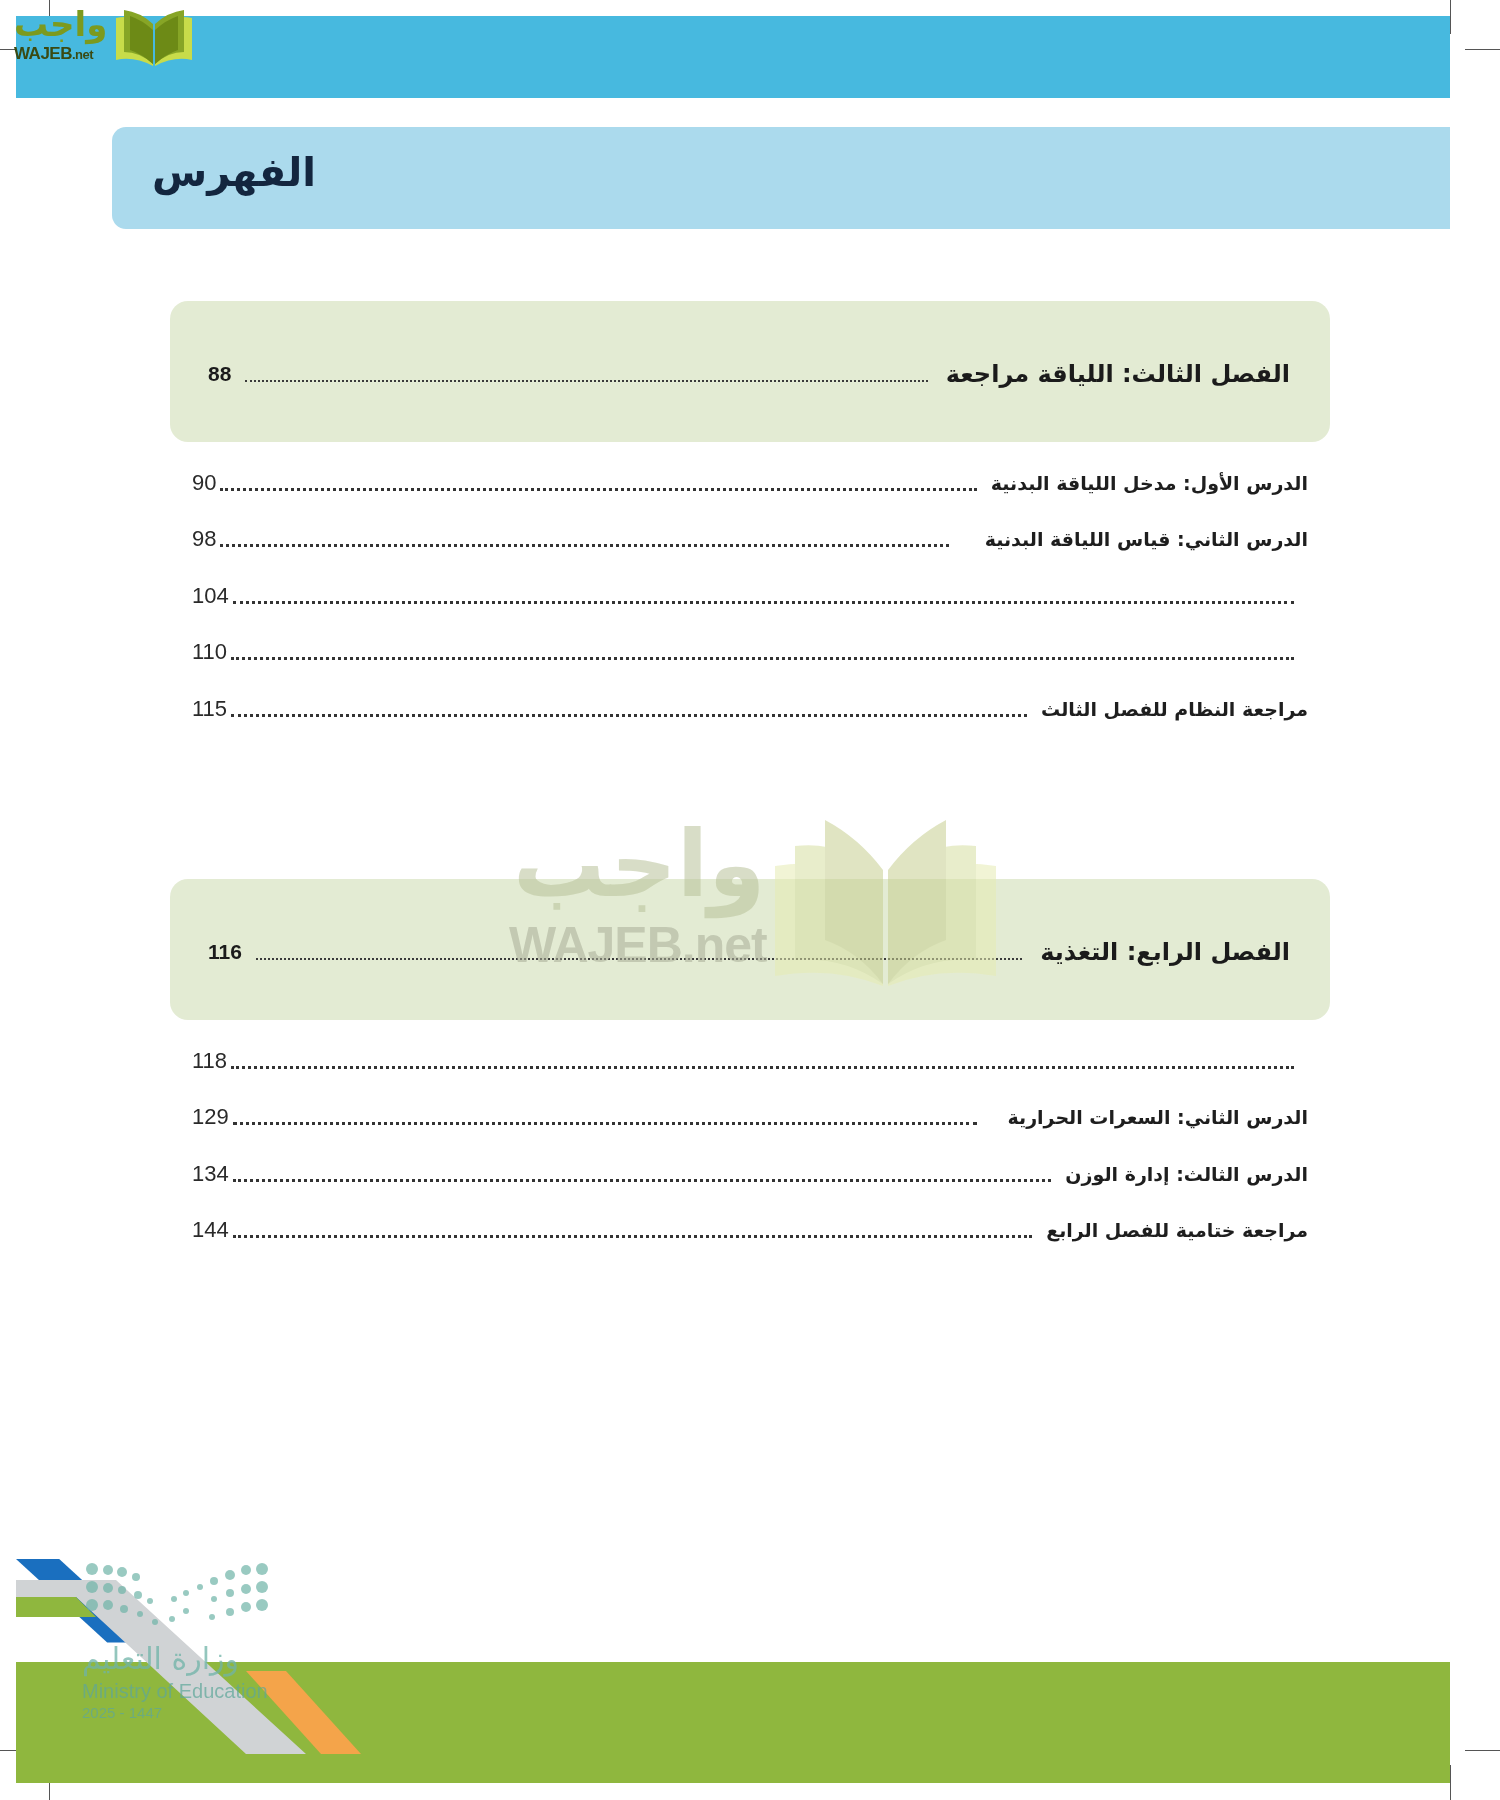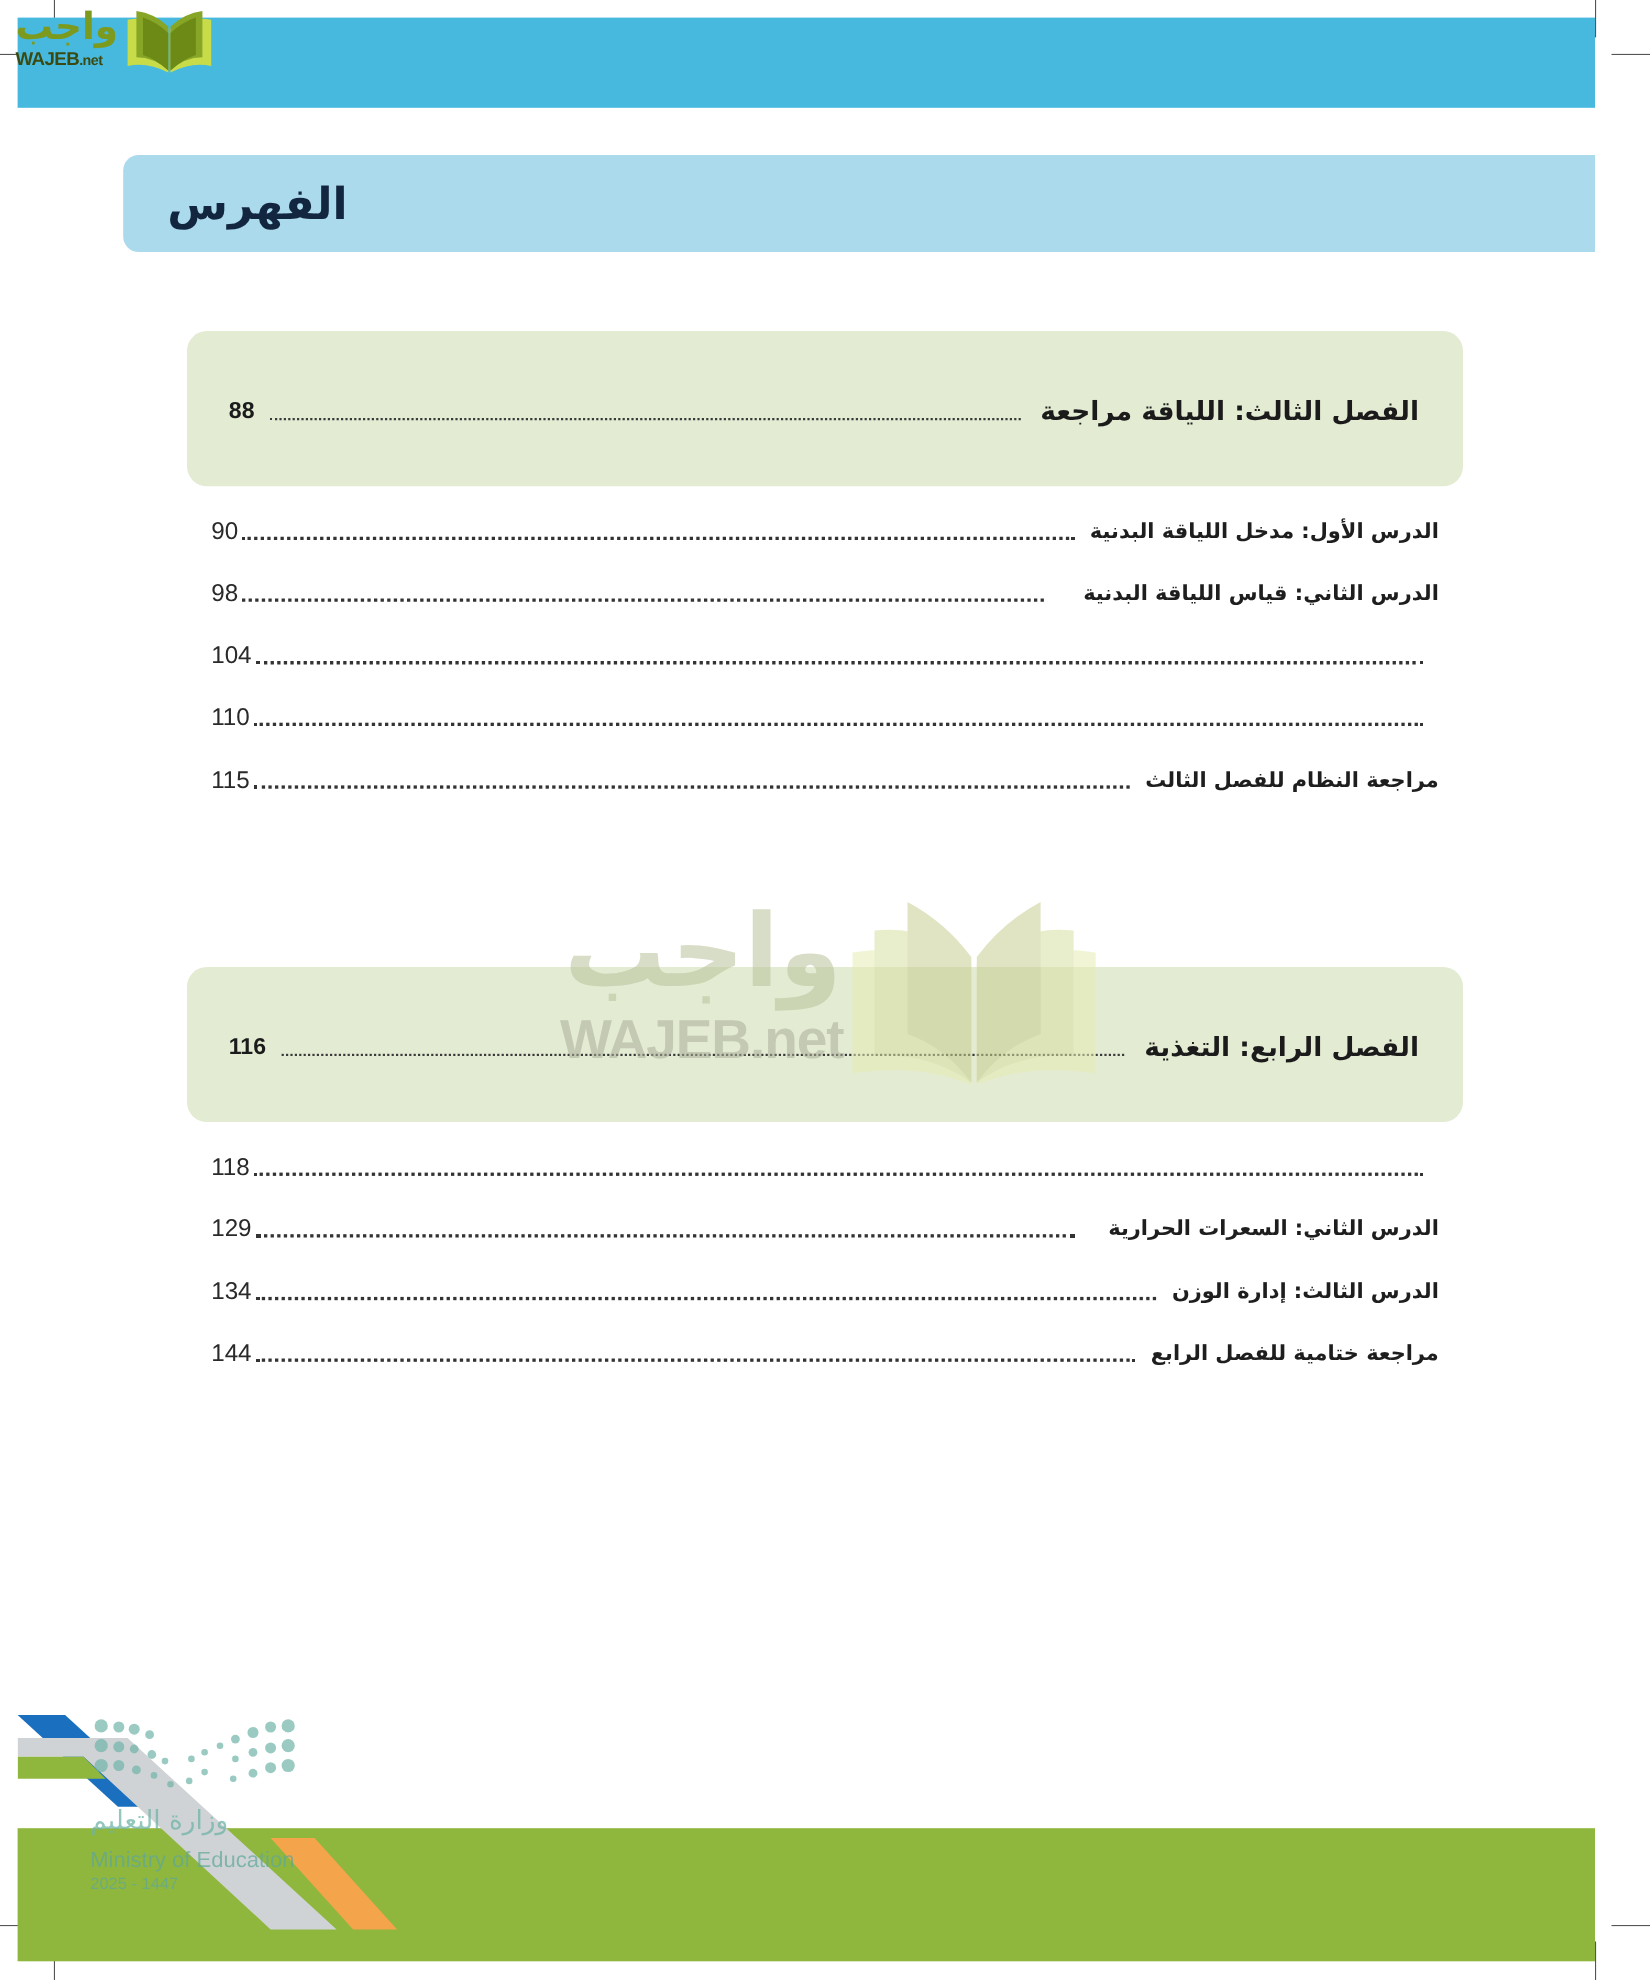--- a/index.html
+++ b/index.html
@@ -9,21 +9,21 @@
     .crop-mark { position: absolute; background: #555; }
 
     .top-band { position: absolute; left: 16px; top: 16px; width: 1434px; height: 82px; background: #47b9df; }
 
     .brand { position: absolute; left: 10px; top: 4px; width: 190px; height: 66px; }
     .brand-ar { position: absolute; left: 4px; top: 0; font-family: "DejaVu Sans", sans-serif; font-weight: bold; font-size: 34px; color: #7c9a1e; direction: rtl; line-height: 40px; }
     .brand-en { position: absolute; left: 4px; top: 40px; font-family: "Liberation Sans", sans-serif; font-weight: bold; font-size: 17px; color: #3a4a12; letter-spacing: -0.5px; }
     .brand-en small { font-size: 13px; }
     .brand-book { position: absolute; left: 100px; top: 2px; }
 
-    .title-bar { position: absolute; left: 112px; top: 141px; width: 1338px; height: 88px; background: #abdaed; border-radius: 14px 0 0 14px; }
+    .title-bar { position: absolute; left: 112px; top: 127px; width: 1338px; height: 102px; background: #abdaed; border-radius: 14px 0 0 14px; }
     .title-text { position: absolute; left: 40px; top: 22px; font-family: "DejaVu Sans", sans-serif; font-weight: bold; font-size: 40px; color: #13263f; direction: rtl; }
 
     .chapter-box { position: absolute; left: 170px; width: 1160px; height: 141px; background: #e3ebd3; border-radius: 18px; }
     .chapter-row { position: absolute; left: 38px; right: 40px; top: 56px; height: 34px; display: flex; flex-direction: row-reverse; align-items: flex-end; direction: ltr; }
     .chapter-title { font-family: "DejaVu Sans", sans-serif; font-weight: bold; font-size: 24px; color: #1b1b1b; direction: rtl; white-space: nowrap; line-height: 34px; }
     .chapter-page { font-family: "Liberation Sans", sans-serif; font-weight: bold; font-size: 21px; color: #1b1b1b; line-height: 34px; white-space: nowrap; }
     .leader { flex: 1; margin: 0 18px 9px 14px; border-bottom: 2px dotted #3a3a3a; height: 1px; }
 
     .toc-list { position: absolute; left: 192px; width: 1116px; }
     .toc-row { position: absolute; left: 0; right: 0; height: 34px; display: flex; flex-direction: row-reverse; align-items: flex-end; }
@@ -31,21 +31,21 @@
     .toc-page { font-family: "Liberation Sans", sans-serif; font-size: 22px; color: #2a2a2a; line-height: 34px; white-space: nowrap; }
     .toc-leader { flex: 1; margin: 0 14px 9px 4px; border-bottom: 3px dotted #333; height: 1px; }
 
     .watermark { position: absolute; left: 505px; top: 810px; width: 500px; height: 180px; pointer-events: none; opacity: 0.55; }
     .wm-ar { position: absolute; left: 8px; top: 0; font-family: "DejaVu Sans", sans-serif; font-weight: bold; font-size: 92px; color: #b9c29a; direction: rtl; line-height: 110px; }
     .wm-en { position: absolute; left: 4px; top: 106px; font-family: "Liberation Sans", sans-serif; font-weight: bold; font-size: 50px; color: #a9ae98; letter-spacing: -1px; }
     .wm-book { position: absolute; left: 268px; top: 6px; }
 
     .bottom-band { position: absolute; left: 16px; top: 1662px; width: 1434px; height: 121px; background: #8fb73e; }
     .ministry { position: absolute; left: 16px; top: 1557px; width: 360px; height: 200px; }
-    .ministry-ar { position: absolute; left: 66px; top: 84px; font-family: "DejaVu Sans", sans-serif; font-size: 24px; color: #6fb4a8; direction: rtl; opacity: 0.75; }
+    .ministry-ar { position: absolute; left: 66px; top: 84px; font-family: "DejaVu Sans", sans-serif; font-size: 30px; color: #6fb4a8; direction: rtl; opacity: 0.75; }
     .ministry-en { position: absolute; left: 66px; top: 123px; font-family: "Liberation Sans", sans-serif; font-size: 20px; color: #5ea79a; opacity: 0.7; }
     .ministry-year { position: absolute; left: 66px; top: 147px; font-family: "Liberation Sans", sans-serif; font-size: 15px; color: #5ea79a; opacity: 0.7; }
   </style>
 </head>
 <body>
 
 <div class="crop-mark" style="left:49px;top:0;width:1px;height:32px;"></div>
 <div class="crop-mark" style="left:0;top:49px;width:34px;height:1px;"></div>
 <div class="crop-mark" style="left:1450px;top:0;width:1px;height:34px;"></div>
 <div class="crop-mark" style="left:1465px;top:49px;width:35px;height:1px;"></div>

